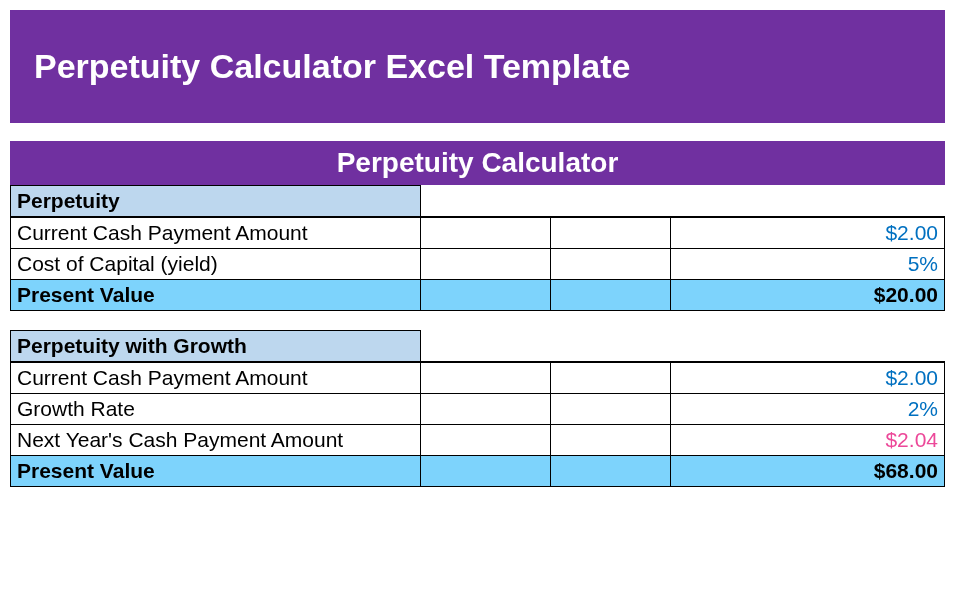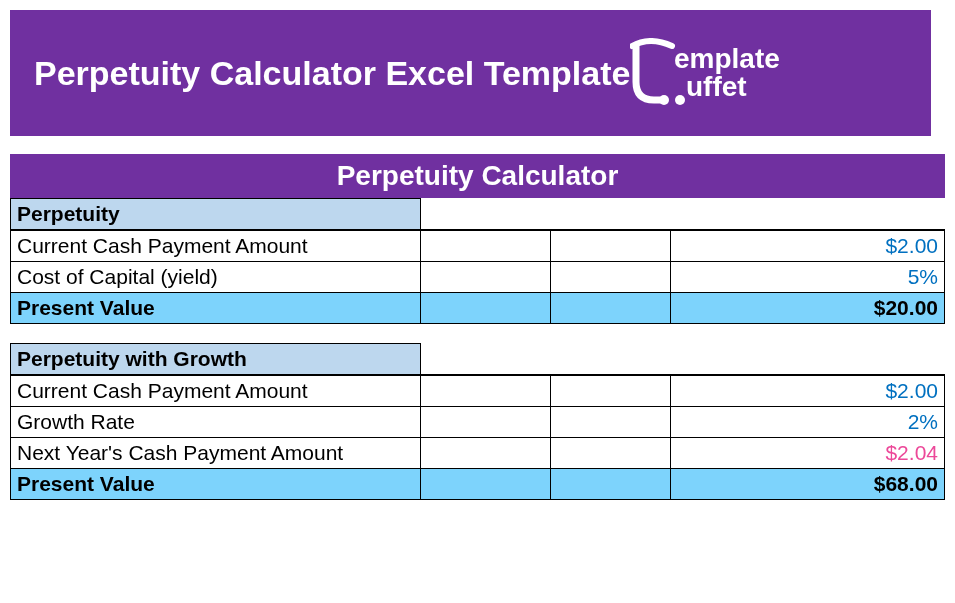--- a/index.html
+++ b/index.html
@@ -8,22 +8,23 @@
     background: #fff;
     width: 955px;
     height: 603px;
     overflow: hidden;
   }
   .header {
     background: #7030a0;
     color: #fff;
     display: flex;
     align-items: center;
-    padding: 28px 24px;
-    margin: 10px 24px 0 10px;
+    justify-content: space-between;
+    padding: 37px 24px;
+    margin: 10px 10px 0 10px;
   }
   .header-title {
     font-size: 34px;
     font-weight: bold;
   }
   .logo {
     display: flex;
     align-items: flex-end;
   }
   .section-title {
@@ -77,30 +78,20 @@
     height: 20px;
     background: #fff;
     padding: 0;
   }
 </style>
 </head>
 <body>
 
 <div class="header">
   <div class="header-title">Perpetuity Calculator Excel Template</div>
-  <div class="logo">
-    <svg width="170" height="70" viewBox="0 0 170 70">
-      <path d="M 6 8 L 6 44 Q 6 62 24 62 L 30 62" fill="none" stroke="#fff" stroke-width="7" stroke-linecap="round"></path>
-      <circle cx="34" cy="62" r="5" fill="#fff"></circle>
-      <circle cx="50" cy="62" r="5" fill="#fff"></circle>
-      <path d="M 2 8 Q 20 -2 42 8" fill="none" stroke="#fff" stroke-width="6" stroke-linecap="round"></path>
-      <text x="44" y="30" fill="#fff" font-family="Arial" font-size="28" font-weight="bold">emplate</text>
-      <text x="56" y="58" fill="#fff" font-family="Arial" font-size="28" font-weight="bold">uffet</text>
-    </svg>
-  </div>
 </div>
 
 <div class="section-title">Perpetuity Calculator</div>
 
 <table>
 
   <tbody>
       <tr class="subheader-row">
     <td class="label-cell">Perpetuity</td>
     <td class="mid1"></td>

